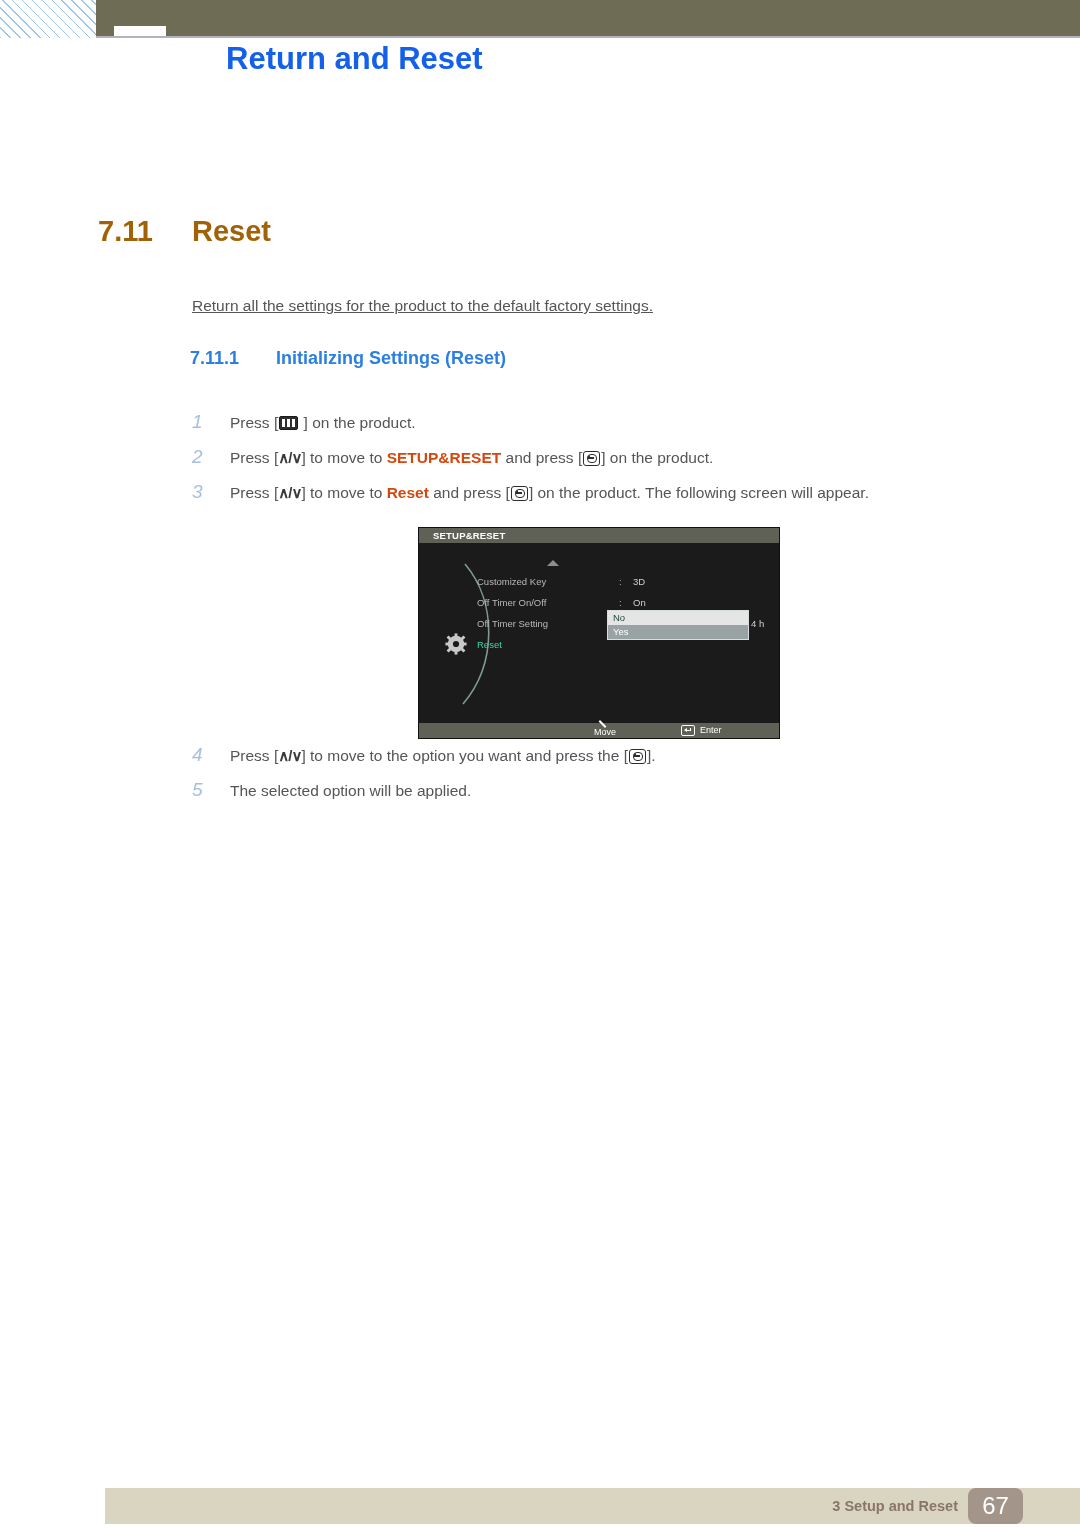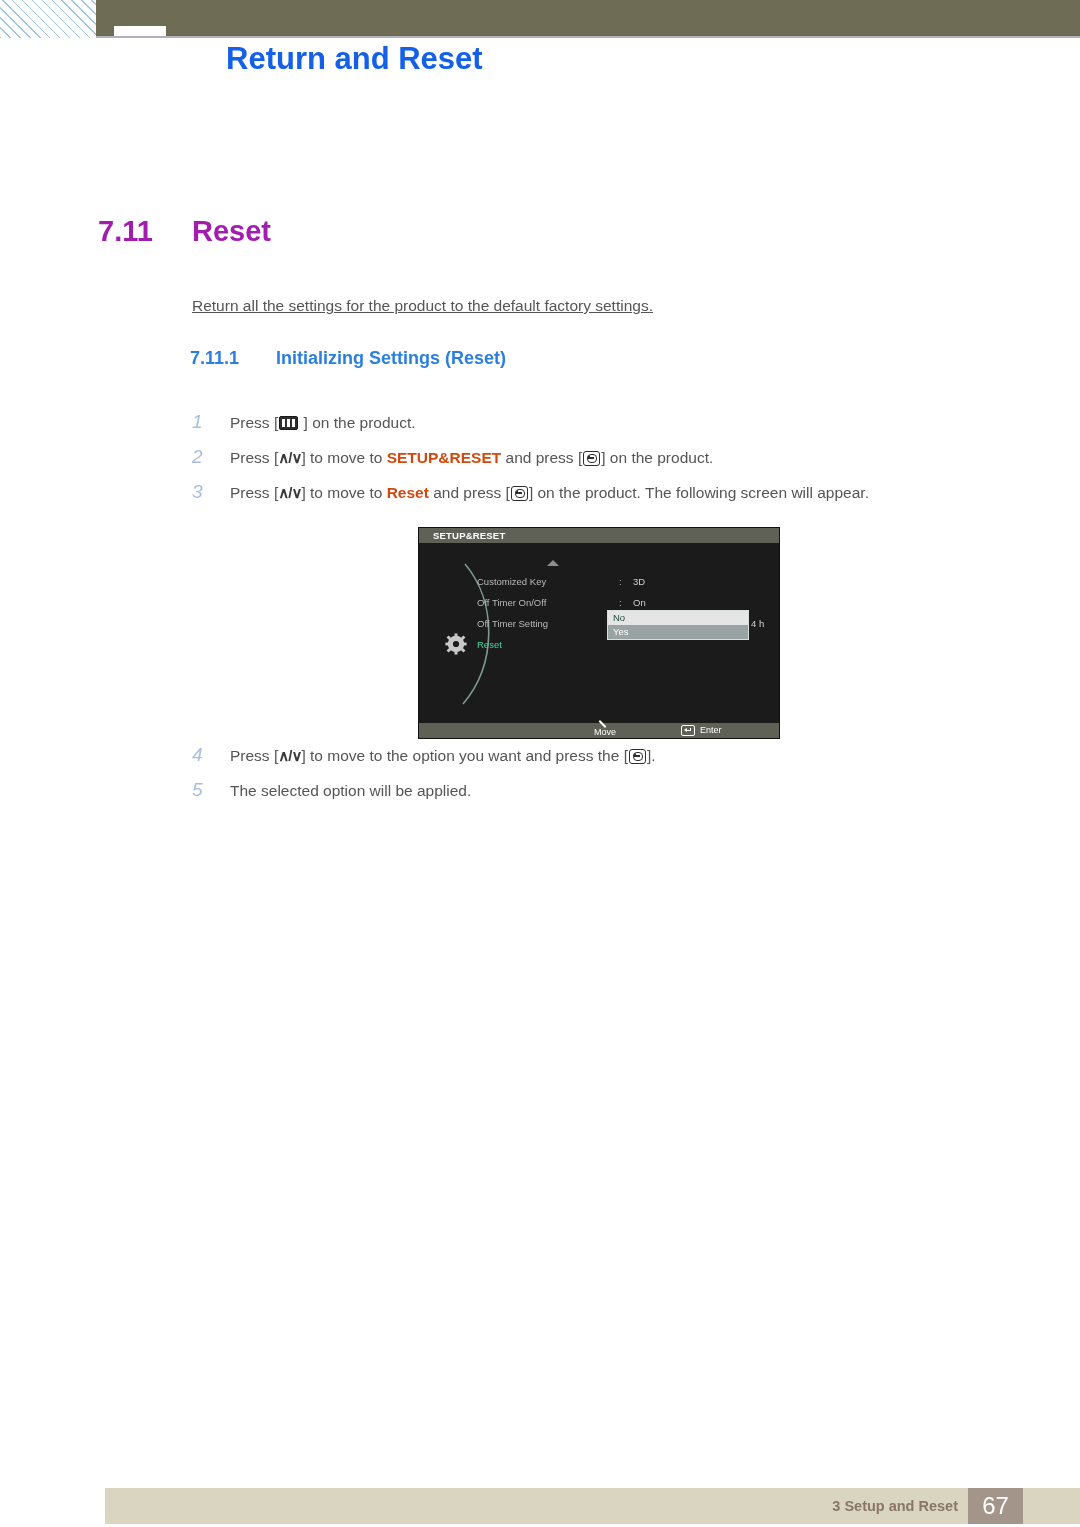--- a/index.html
+++ b/index.html
@@ -63,21 +63,21 @@
     color: #1560e8;
     letter-spacing: 0px;
   }
 
   
   .h-section {
     position: absolute;
     left: 98px; top: 215px;
     font-size: 29px;
     font-weight: bold;
-    color: #a21caf;
+    color: #a16207;
     white-space: nowrap;
   }
   .h-section .num { display: inline-block; width: 94px; }
 
   .h-sub {
     position: absolute;
     left: 190px; top: 348px;
     font-size: 18px;
     font-weight: bold;
     color: #2b7fe0;
@@ -409,20 +409,21 @@
   .footer-pagebox {
     position: absolute;
     left: 968px; top: 1488px;
     width: 55px;
     height: 36px;
     background: #a3958a;
     color: #ffffff;
     font-size: 24px;
     line-height: 36px;
     text-align: center;
+    border-radius: 8px;
   }
 </style>
 </head>
 <body>
 
 <div class="header-band">
   <div class="hatch"></div>
   <div class="olive-bar"></div>
   <div class="olive-notch"></div>
   <div class="header-rule"></div>

